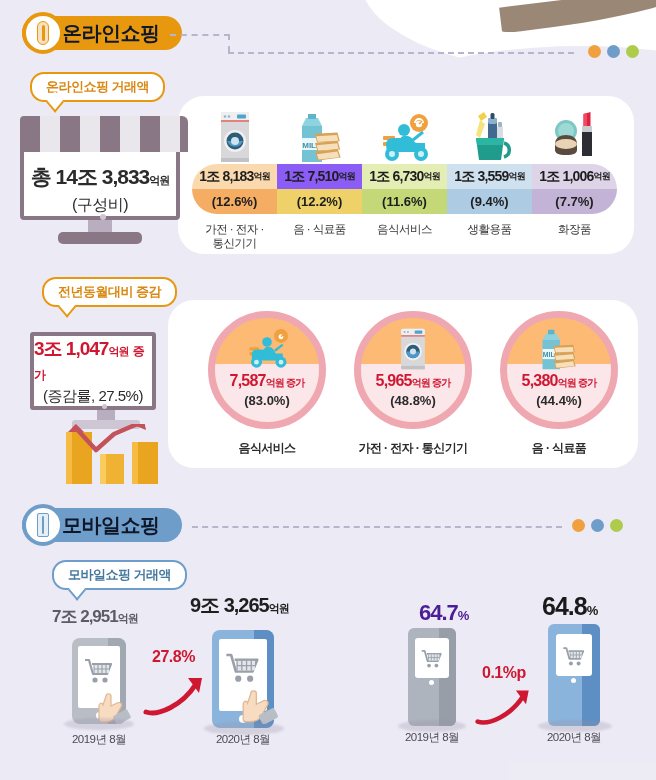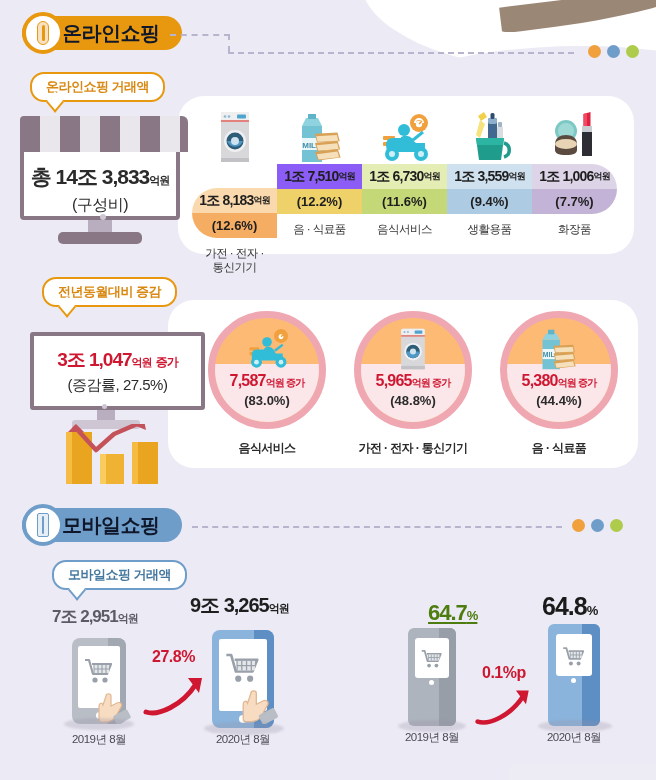--- a/index.html
+++ b/index.html
@@ -129,21 +129,21 @@
   .cats { position: absolute; display: flex; }
   .cat { display: flex; flex-direction: column; align-items: center; width: 85px; }
   .cat-icon { height: 58px; display: flex; align-items: flex-end; justify-content: center; }
   .cat-bar { width: 85px; height: 50px; overflow: hidden; position: relative; }
   .cat-bar .t, .cat-bar .b {
     height: 25px; display: flex; align-items: center; justify-content: center;
   }
   .cat-bar .t { font-size: 14px; font-weight: bold; color: #1e1e1e; letter-spacing: -0.8px; }
   .cat-bar .t .u { font-size: 9px; font-weight: bold; }
   .cat-bar .b { font-size: 13px; font-weight: bold; color: #1e1e1e; }
-  .cat:first-child .cat-bar { border-radius: 25px 0 0 25px; margin-top: 24px; }
+  .cat:first-child .cat-bar { border-radius: 25px 0 0 25px; }
   .cat:last-child  .cat-bar { border-radius: 0 25px 25px 0; }
   .cat-label {
     margin-top: 8px; font-size: 11.5px; color: #333; text-align: center;
     line-height: 1.25; letter-spacing: -0.5px; font-weight: 500;
   }
 
   
   .circ {
     position: absolute; width: 118px; height: 118px; border-radius: 50%;
     border: 7px solid #efa8b2; background: #fdba74;
@@ -163,21 +163,21 @@
   .circ-v { font-size: 16px; font-weight: bold; color: #cf1731; letter-spacing: -0.8px; }
   .circ-v .u { font-size: 10px; }
   .circ-p { font-size: 13px; font-weight: bold; color: #2b2b2b; margin-top: 3px; }
   .circ-cap {
     position: absolute; text-align: center; font-size: 12px;
     font-weight: bold; color: #2b2b2b; letter-spacing: -0.6px; width: 140px;
   }
 
   
   .gmon-screen {
-    position: absolute; width: 175px; height: 78px; background: #fff;
+    position: absolute; width: 126px; height: 78px; background: #fff;
     border: 4px solid #8a7786; border-radius: 3px;
     display: flex; flex-direction: column; align-items: center; justify-content: center;
   }
   .gmon-v { font-size: 19px; font-weight: bold; color: #cf1731; letter-spacing: -1px; }
   .gmon-v .u { font-size: 11px; }
   .gmon-v .k { color: #cf1731; font-size: 12px; }
   .gmon-p { font-size: 15px; color: #2b2b2b; margin-top: 3px; letter-spacing: -0.5px; }
 
   
   .tablet { position: absolute; border-radius: 8px; }
@@ -576,21 +576,21 @@
       <svg style="position:absolute; left:30px; top:48px;" width="44" height="46" viewBox="0 0 40 42">
         <path d="M8 14c0-3 5-3 5 0v10l6-3c3-1.5 6 1 4 4l-5 9c-2 4-6 6-11 6H4c-2 0-3-1-3-3V24c0-3 3-4 4-1z" fill="#f8dcc2" stroke="#e0b894" stroke-width="1.2"></path>
         <rect x="16" y="30" width="16" height="10" rx="2" fill="#b9bec6" transform="rotate(-28 24 35)"></rect>
       </svg>
     </div>
     <div class="tabshadow" style="left:204px; top:722px; width:80px; height:13px;"></div>
   </div>
   <div class="datelbl" style="left:188px; top:732px;">2020년 8월</div>
 
 
-  <div class="pctlbl" style="left:428px; top:600px; font-size:22px; color:#4d7c0f;text-decoration:underline;">
+  <div class="pctlbl" style="left:419px; top:600px; font-size:22px; color:#4c1d95;">
     <span>64.7</span><span class="u">%</span>
   </div>
 
   <div>
     <div class="kiosk" style="left:408px; top:628px; width:48px; height:98px; background:#aeb4bd;">
       <div style="position:absolute;right:0;top:0;width:17px;height:98px;background:#979ea8;border-radius:0 6px 6px 0;"></div>
       <div class="kscr" style="left:7px; top:10px; width:34px; height:40px;"></div>
       <svg style="position:absolute; left:12px; top:20px;" width="24" height="22" viewBox="0 0 32 30">
         <path d="M2 4h4l4 14h14l4-10H9" stroke="#9aa0aa" stroke-width="2.4" fill="none" stroke-linejoin="round"></path>
         <rect x="11" y="9" width="15" height="8" fill="#e4e7ea"></rect>

